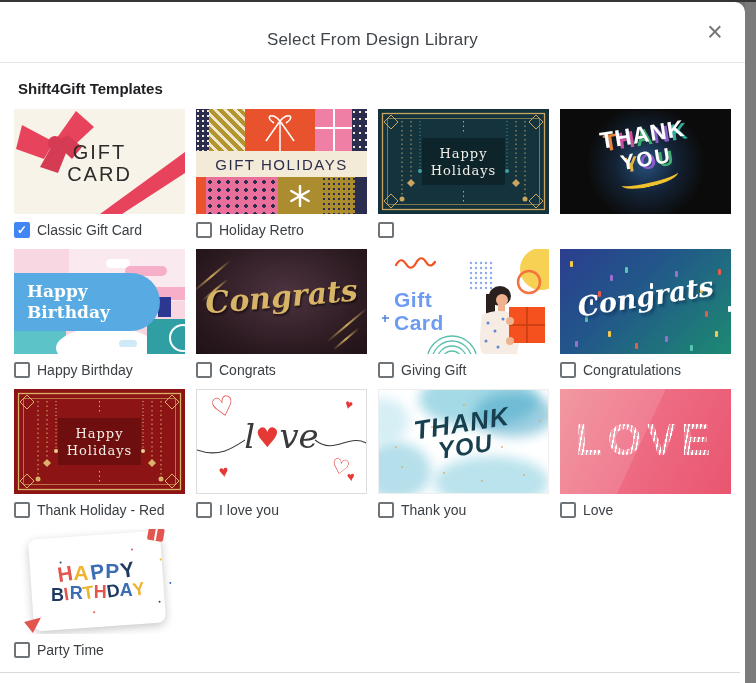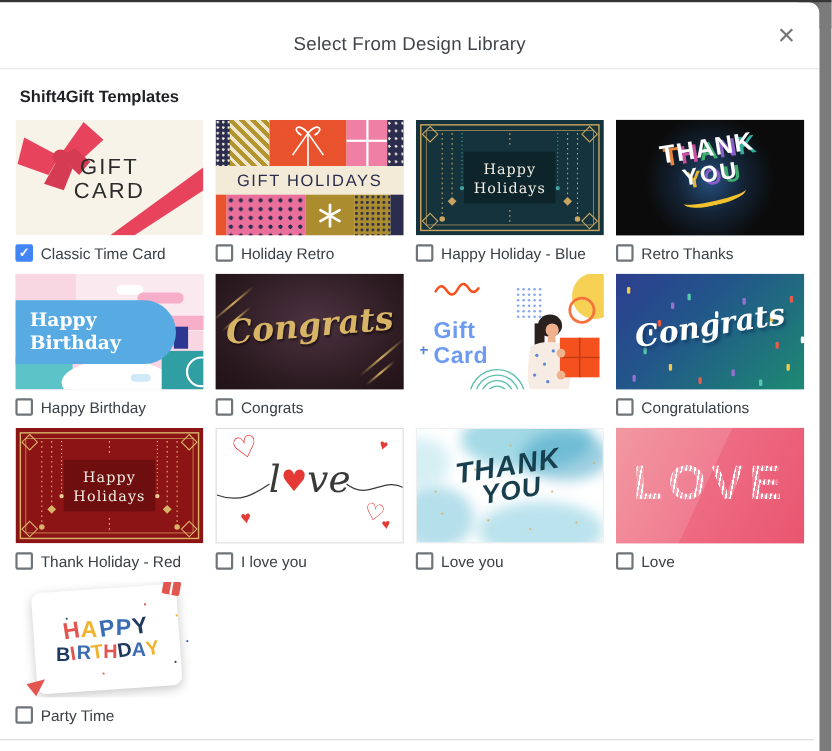--- a/index.html
+++ b/index.html
@@ -223,21 +223,21 @@
         </svg>
         <div class="t1-text">
           <span>GIFT</span>
             <span>CARD</span>
         </div>
       </div>
       <div class="opt-row">
         <span class="checkbox checked">
             <span class="tick">✓</span>
           </span>
-        <span class="tpl-label">Classic Time Card</span>
+        <span class="tpl-label">Classic Gift Card</span>
       </div>
     </div>
 
     <div class="cell">
       <div class="thumb t2">
         <div class="blk t2-a"></div>
         <div class="blk t2-b"></div>
         <div class="blk t2-c">
           <svg width="44" height="42" viewBox="0 0 44 42">
             <g stroke="#fff" stroke-width="1.5" fill="none">
@@ -309,35 +309,30 @@
               <circle cx="42" cy="62" r="2"></circle>
               <circle cx="129" cy="62" r="2"></circle>
             </g>
           <rect x="44" y="29" width="83" height="47" class="fr-panel"></rect>
           <text x="85.5" y="49" text-anchor="middle" class="fr-text">Happy</text>
           <text x="85.5" y="66" text-anchor="middle" class="fr-text">Holidays</text>
         </svg>
       </div>
       <div class="opt-row">
         <span class="checkbox"></span>
-        <span class="tpl-label">Happy Holiday - Blue</span>
       </div>
     </div>
 
     <div class="cell">
       <div class="thumb t4">
         <div class="t4-inner">
           <div class="t4-w1"><span>T</span><span>H</span><span>A</span><span>N</span><span>K</span></div>
           <div class="t4-w2"><span>Y</span><span>O</span><span>U</span></div>
           <div class="t4-swoosh"></div>
         </div>
-      </div>
-      <div class="opt-row">
-        <span class="checkbox"></span>
-        <span class="tpl-label">Retro Thanks</span>
       </div>
     </div>
 
     <div class="cell">
       <div class="thumb t5">
         <div class="blk t5-pinklight"></div>
         <div class="blk t5-cloud1"></div>
         <div class="blk t5-pill1"></div>
         <div class="blk t5-teal-l"></div>
         <div class="blk t5-white-mid"></div>
@@ -437,20 +432,24 @@
             <rect x="131" y="58" width="36" height="36" fill="#f4511e"></rect>
             <line x1="131" y1="76" x2="167" y2="76" stroke="#c63d12" stroke-width="1.5"></line>
             <line x1="149" y1="58" x2="149" y2="94" stroke="#c63d12" stroke-width="1.5"></line>
             <circle cx="132" cy="72" r="4" fill="#efb28e"></circle>
               <circle cx="132" cy="92" r="4" fill="#efb28e"></circle>
           </g>
           <text x="16" y="58" font-family="Liberation Sans, sans-serif" font-weight="bold" font-size="21" letter-spacing="0.5" fill="#6d9bf2">Gift</text>
           <text x="16" y="81" font-family="Liberation Sans, sans-serif" font-weight="bold" font-size="21" letter-spacing="0.5" fill="#6d9bf2">Card</text>
         </svg>
       </div>
+      <div class="opt-row">
+        <span class="checkbox"></span>
+        <span class="tpl-label">Giving Gift</span>
+      </div>
     </div>
 
     <div class="cell">
       <div class="thumb t8">
         <div class="t8-confetti"></div>
         <div class="t8-text">Congrats</div>
       </div>
       <div class="opt-row">
         <span class="checkbox"></span>
         <span class="tpl-label">Congratulations</span>
@@ -529,21 +528,21 @@
         <div class="wb t11-b4"></div>
         <div class="wb t11-b5"></div>
         <div class="t11-speck"></div>
         <div class="t11-text">
           <span class="t11-l1">THANK</span>
           <span class="t11-l2">YOU</span>
         </div>
       </div>
       <div class="opt-row">
         <span class="checkbox"></span>
-        <span class="tpl-label">Love you</span>
+        <span class="tpl-label">Thank you</span>
       </div>
     </div>
 
     <div class="cell">
       <div class="thumb t12">
         <div class="t12-word">LOVE</div>
       </div>
       <div class="opt-row">
         <span class="checkbox"></span>
         <span class="tpl-label">Love</span>

